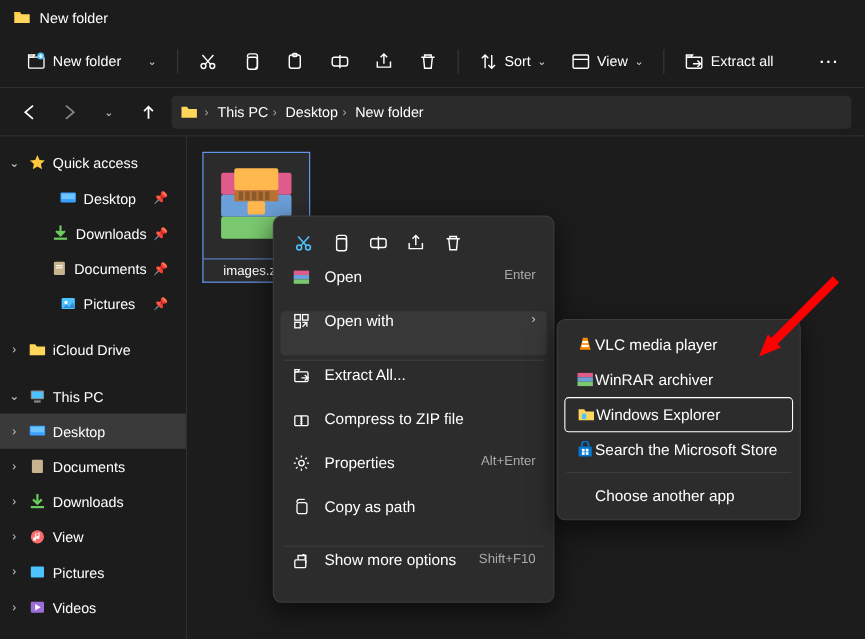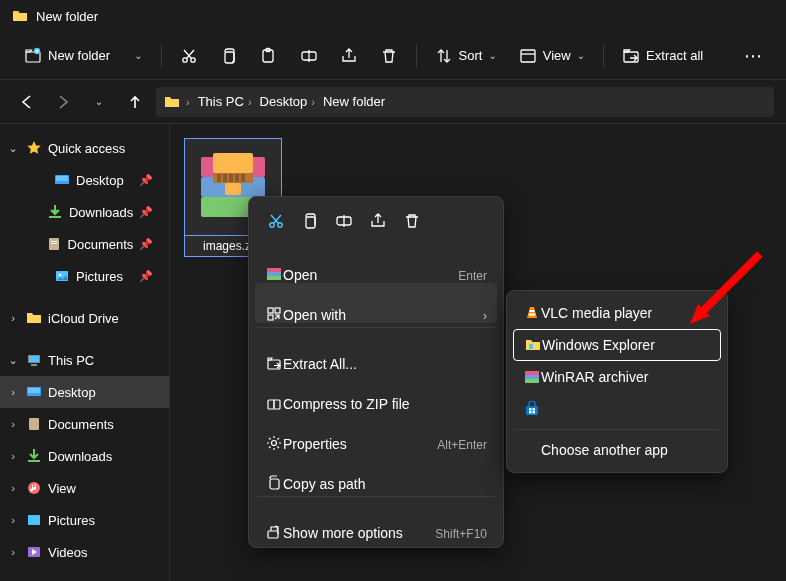--- a/index.html
+++ b/index.html
@@ -125,21 +125,22 @@
     z-index: 10;
   }
   .ctx-toprow {
     display:flex;
     gap: 4px;
     padding: 4px 6px 8px 6px;
   }
   .ctx-toprow .ic { width:30px; height:28px; display:flex; align-items:center; justify-content:center; border-radius:4px;}
   .ctx-item {
     display:flex;
-    align-items:flex-end;
+    align-items:flex-start;
+    gap: 12px;
     height: 40px;
     padding: 0 10px;
     border-radius:4px;
     font-size: 14px;
   }
   .ctx-item.hover { background:#383838; }
   .ctx-item .lic { width:18px; height:18px; display:flex; align-items:center; justify-content:center;}
   .ctx-item .hot { margin-left:auto; color:#aaa; font-size:12px;}
   .ctx-item .sub { margin-left:auto; color:#ccc; font-size:12px;}
   .ctx-sep { height:1px; background:#3d3d3d; margin:4px 2px;}
@@ -598,50 +599,51 @@
   <div class="sm-item">
     <span class="smic">
         <svg width="16" height="16" viewBox="0 0 16 16">
           <path fill="#ff8c00" d="M6 2h4l3 11H3z"></path>
           <rect x="5.5" y="5" width="5" height="2" fill="#fff"></rect>
           <rect x="4.8" y="8.5" width="6.4" height="2" fill="#fff"></rect>
         </svg>
       </span>
     <span>VLC media player</span>
   </div>
-  <div class="sm-item highlight">
-    <span class="smic">
-        <svg width="16" height="16" viewBox="0 0 16 16">
-          <path fill="#ffd55a" d="M1 3h5l1.5 2H15v8H1z"></path>
-          <rect x="4" y="7" width="4" height="5" fill="#4cc2ff"></rect>
-        </svg>
-      </span>
-    <span>Windows Explorer</span>
-  </div>
   <div class="sm-item">
     <span class="smic">
         <svg width="16" height="16" viewBox="0 0 16 16">
           <rect x="1" y="2" width="14" height="4" fill="#e05a8c"></rect>
           <rect x="1" y="6" width="14" height="4" fill="#6b9fd8"></rect>
           <rect x="1" y="10" width="14" height="4" fill="#7bc96f"></rect>
         </svg>
       </span>
     <span>WinRAR archiver</span>
+  </div>
+  <div class="sm-item highlight">
+    <span class="smic">
+        <svg width="16" height="16" viewBox="0 0 16 16">
+          <path fill="#ffd55a" d="M1 3h5l1.5 2H15v8H1z"></path>
+          <rect x="4" y="7" width="4" height="5" fill="#4cc2ff"></rect>
+        </svg>
+      </span>
+    <span>Windows Explorer</span>
   </div>
   <div class="sm-item">
     <span class="smic">
         <svg width="16" height="16" viewBox="0 0 16 16">
           <rect x="2" y="5" width="12" height="9" rx="1" fill="#0078d4"></rect>
           <path d="M5 5V3a3 3 0 016 0v2" fill="none" stroke="#0078d4" stroke-width="1.5"></path>
           <rect x="5" y="7" width="2.5" height="2.5" fill="#fff"></rect>
           <rect x="8.5" y="7" width="2.5" height="2.5" fill="#fff"></rect>
           <rect x="5" y="10" width="2.5" height="2.5" fill="#fff"></rect>
           <rect x="8.5" y="10" width="2.5" height="2.5" fill="#fff"></rect>
         </svg>
       </span>
+    <span>Search the Microsoft Store</span>
   </div>
   <div class="sm-sep"></div>
   <div class="sm-item">
     <span class="smic"></span>
     <span>Choose another app</span>
   </div>
 </div>
 
 <div class="arrow">
   <svg width="90" height="90" viewBox="0 0 90 90">

